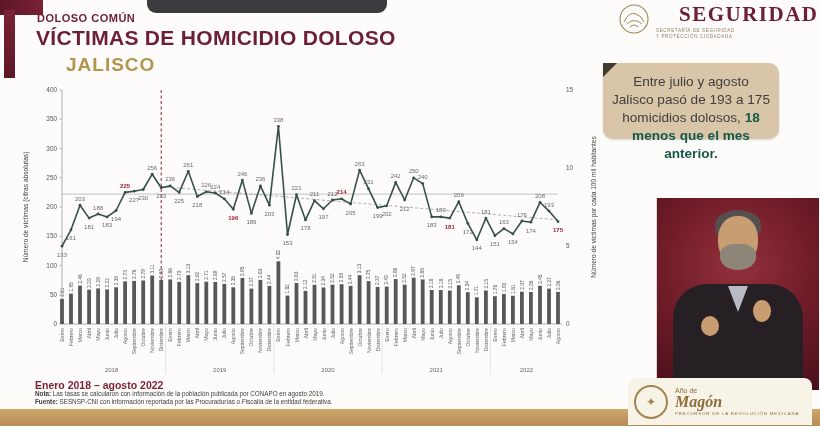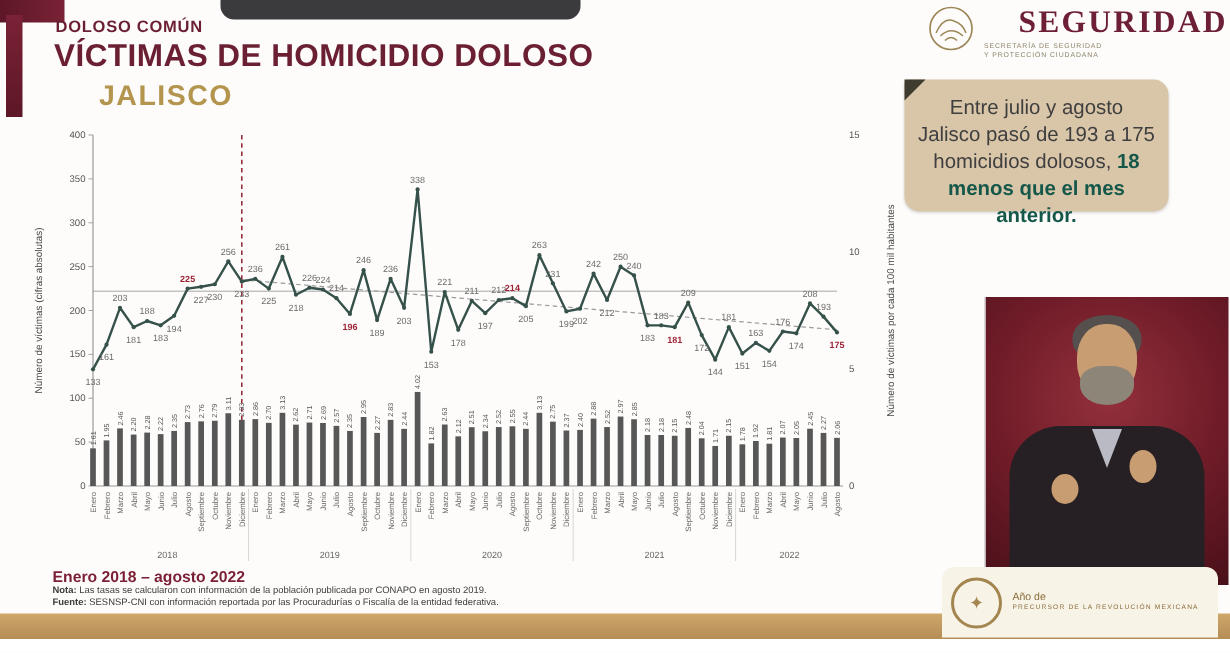--- a/index.html
+++ b/index.html
@@ -13,21 +13,21 @@
   .accent-bar{left:4px;top:10px;width:11px;height:68px;background:linear-gradient(180deg,#7a2236,#5d1726);}
   .kicker{left:37px;top:12px;font-size:11px;font-weight:bold;color:#6b1f33;letter-spacing:.5px;}
   .title{left:36px;top:26px;font-size:21px;font-weight:bold;color:#6b1f33;letter-spacing:.3px;}
   .subtitle{left:36px;top:54px;font-size:19px;font-weight:bold;color:#b3954e;letter-spacing:1px;margin-left:30px;}
   
   .logo-wrap{left:618px;top:2px;width:200px;height:40px;}
   .logo-word{position:absolute;left:36px;top:0;font-family:"Liberation Serif",serif;font-size:21px;
              font-weight:bold;color:#6d2035;letter-spacing:1.5px;margin-left:25px;}
   .logo-sub{position:absolute;left:38px;top:26px;font-size:4.6px;color:#8c8468;letter-spacing:.6px;line-height:1.4;}
   
-  .callout{left:603px;top:53px;width:176px;height:88px;background:#d9c5a8;border-radius:3px 10px 10px 10px;
+  .callout{left:603px;top:63px;width:176px;height:76px;background:#d9c5a8;border-radius:3px 10px 10px 10px;
            box-shadow:0 1px 2px rgba(0,0,0,.15);}
   .callout .fold{position:absolute;left:0;top:0;width:0;height:0;
            border-top:14px solid #3f3b2e;border-right:14px solid transparent;}
   .callout p{margin:10px 8px;font-size:13.6px;line-height:1.32;color:#3f3f3f;text-align:center;font-weight:500;}
   .callout b{color:#15584a;font-weight:bold;}
   
   .chart-box{left:18px;top:84px;width:600px;height:292px;}
   svg text{font-family:"Liberation Sans",sans-serif;}
   
   .range{left:35px;top:379px;font-size:10.5px;font-weight:bold;color:#7a1f35;}
@@ -426,15 +426,16 @@
   <div class="hand1"></div>
   <div class="hand2"></div>
 </div>
 
 <div class="abs emblem">
   <div class="seal">
       <span>✦</span>
     </div>
   <div class="emblem-texts">
     <span class="emblem-prefix">Año de</span>
+    <span class="emblem-script">Magón</span>
     <span class="emblem-cap">PRECURSOR DE LA REVOLUCIÓN MEXICANA</span>
   </div>
 </div>
 
 </body></html>

